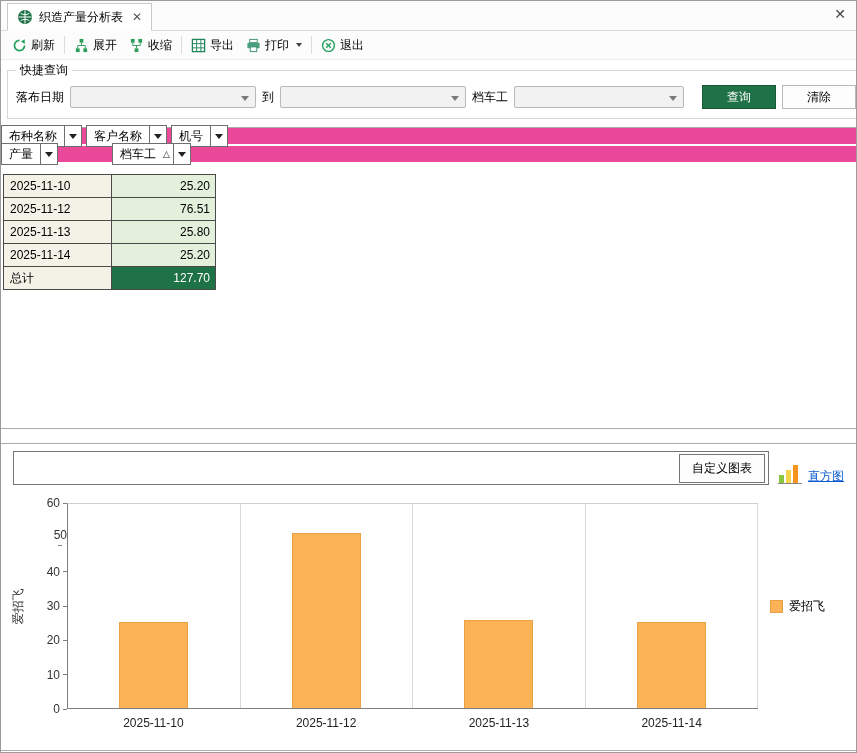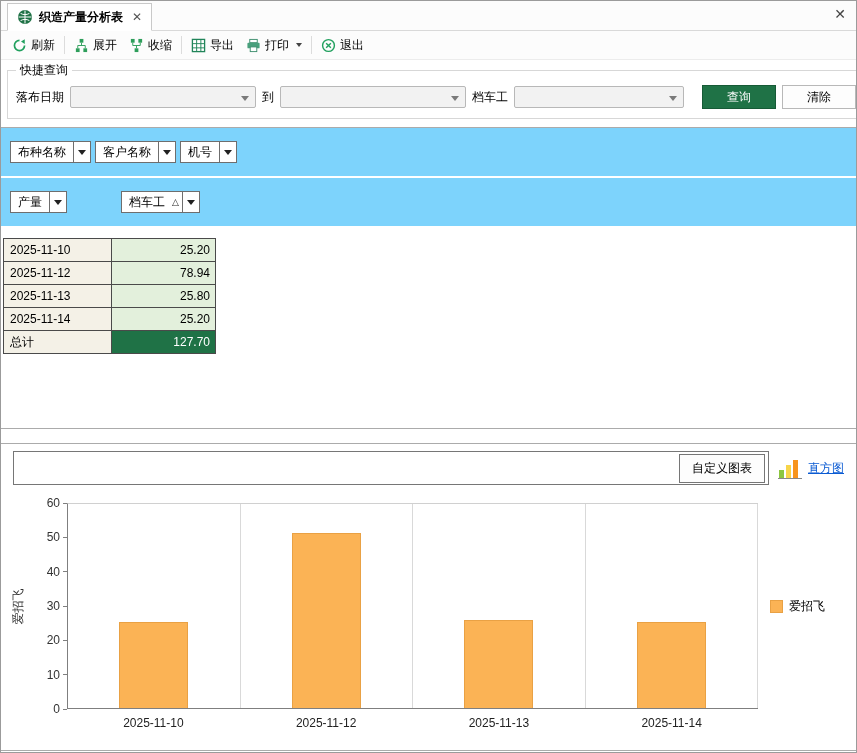--- a/index.html
+++ b/index.html
@@ -8,21 +8,21 @@
     font-family: "Liberation Sans", "DejaVu Sans", sans-serif;
     font-size: 12px; color: #000;
   }
   .app {
     width: 857px; height: 753px; border: 1px solid #9b9b9b;
     background: #fff; position: relative; overflow: hidden;
   }
 
   
   .tabbar { height: 30px; background:#fcfcfc; border-bottom:1px solid #d9d9d9;
-    display:flex; align-items:flex-end; position:relative;font-weight:bold; }
+    display:flex; align-items:flex-end; position:relative; }
   .tab { display:flex; align-items:center; gap:6px; background:#fff;
     border:1px solid #c9c9c9; border-bottom:1px solid #fff; height:28px;
     margin-left:6px; margin-bottom:-1px; padding:0 9px; cursor:default; }
   .tab-close { color:#555; font-size:12px; margin-left:3px; cursor:pointer; }
   .win-close { position:absolute; right:10px; top:5px; color:#444; font-size:14px; cursor:pointer; }
 
   
   .toolbar { height:29px; display:flex; align-items:center; padding:0 5px;
     background:#fcfcfc; border-bottom:1px solid #ececec; }
   .tbtn { display:flex; align-items:center; gap:4px; padding:3px 6px; cursor:pointer; border-radius:2px; }
@@ -44,22 +44,22 @@
     border-top:5px solid #7a7a7a; }
   .btn-query { width:74px; height:24px; background:#1f7246; color:#fff;
     border:1px solid #165a36; display:flex; align-items:center; justify-content:center;
     margin-left:12px; cursor:pointer; }
   .btn-clear { width:74px; height:24px; background:#fdfdfd; border:1px solid #b8b8b8;
     display:flex; align-items:center; justify-content:center; cursor:pointer; }
 
   
   .pivot-region { border-top:1px solid #ababab; border-bottom:1px solid #ababab;
     height:302px; background:#fff; }
-  .band { background:#7dd3fc; height:48px; display:flex; align-items:center;
-    padding:0 9px; gap:4px; }
+  .band { background:#ec4899; height:16px; display:flex; align-items:center;
+    padding:0 0; gap:4px; }
   .band-gap { height:2px; background:#fff; }
   .pbtn { background:#fff; border:1px solid #6e6e6e; height:22px;
     display:inline-flex; align-items:stretch; cursor:pointer; }
   .pbtn .lab { padding:0 7px; display:flex; align-items:center; }
   .pbtn .sort { display:flex; align-items:center; font-size:9px; color:#222; padding:0 3px 0 0; }
   .pbtn .dd { width:17px; border-left:1px solid #6e6e6e; display:flex;
     align-items:center; justify-content:center; }
   .pbtn .dd::after { content:""; width:0; height:0;
     border-left:4px solid transparent; border-right:4px solid transparent;
     border-top:5px solid #222; }
@@ -80,21 +80,21 @@
     border-top:5px solid #222; }
   .cell-colhdr { background:#f2efe3; padding-left:6px; }
   .cell-date  { background:#f4f1e7; padding-left:6px; }
   .cell-value { background:#e3f0dc; text-align:right; padding-right:5px; }
   .cell-total-label { background:#f4f1e7; padding-left:6px; }
   .cell-total-value { background:#1f7246; color:#fff; text-align:right; padding-right:5px; }
 
   
   .chart-box { margin-top:14px; border-top:1px solid #ababab; border-bottom:1px solid #ababab;
     height:308px; background:#fff; }
-  .ctoolbar { display:flex; align-items:center; margin:7px 12px 0; }
+  .ctoolbar { display:flex; align-items:flex-end; margin:7px 12px 0; }
   .ctoolbar .frame { flex:1; border:1px solid #767676; height:34px;
     display:flex; align-items:center; justify-content:flex-end; padding-right:3px; }
   .btn-custom { border:1px solid #767676; background:#fdfdfd; padding:5px 12px; cursor:pointer; }
   .hist-icon { margin:0 5px 0 8px; display:flex; align-items:center; cursor:pointer; }
   .hist-link { color:#0b5bd3; text-decoration:underline; cursor:pointer; }
 
   .chart-wrap { display:flex; margin:18px 8px 0; }
   .ylab { width:18px; height:206px; display:flex; align-items:center; justify-content:center; }
   .ylab span { transform:rotate(-90deg); white-space:nowrap; color:#333; }
   .yaxis { width:40px; height:206px; position:relative; }
@@ -253,21 +253,21 @@
           <col class="c-rowhdr">
           <col class="c-val">
         </colgroup>
       <tbody>
       <tr>
         <td class="cell-date">2025-11-10</td>
         <td class="cell-value">25.20</td>
       </tr>
       <tr>
         <td class="cell-date">2025-11-12</td>
-        <td class="cell-value">78.94</td>
+        <td class="cell-value">76.51</td>
       </tr>
       <tr>
         <td class="cell-date">2025-11-13</td>
         <td class="cell-value">25.80</td>
       </tr>
       <tr>
         <td class="cell-date">2025-11-14</td>
         <td class="cell-value">25.20</td>
       </tr>
       <tr>
@@ -312,21 +312,21 @@
             <span class="ytick-mark"></span>
           </div>
           <div class="ytick" style="bottom: 50%;">
             <span class="ytick-lab">30</span>
             <span class="ytick-mark"></span>
           </div>
           <div class="ytick" style="bottom: 66.6667%;">
             <span class="ytick-lab">40</span>
             <span class="ytick-mark"></span>
           </div>
-          <div class="ytick" style="bottom: 83.3333%;">
+          <div class="ytick" style="bottom: 83.3333%; flex-direction: column;">
             <span class="ytick-lab">50</span>
             <span class="ytick-mark"></span>
           </div>
           <div class="ytick" style="bottom: 100%;">
             <span class="ytick-lab">60</span>
             <span class="ytick-mark"></span>
           </div>
         </div>
       <div class="plot">
           <div class="slot">

